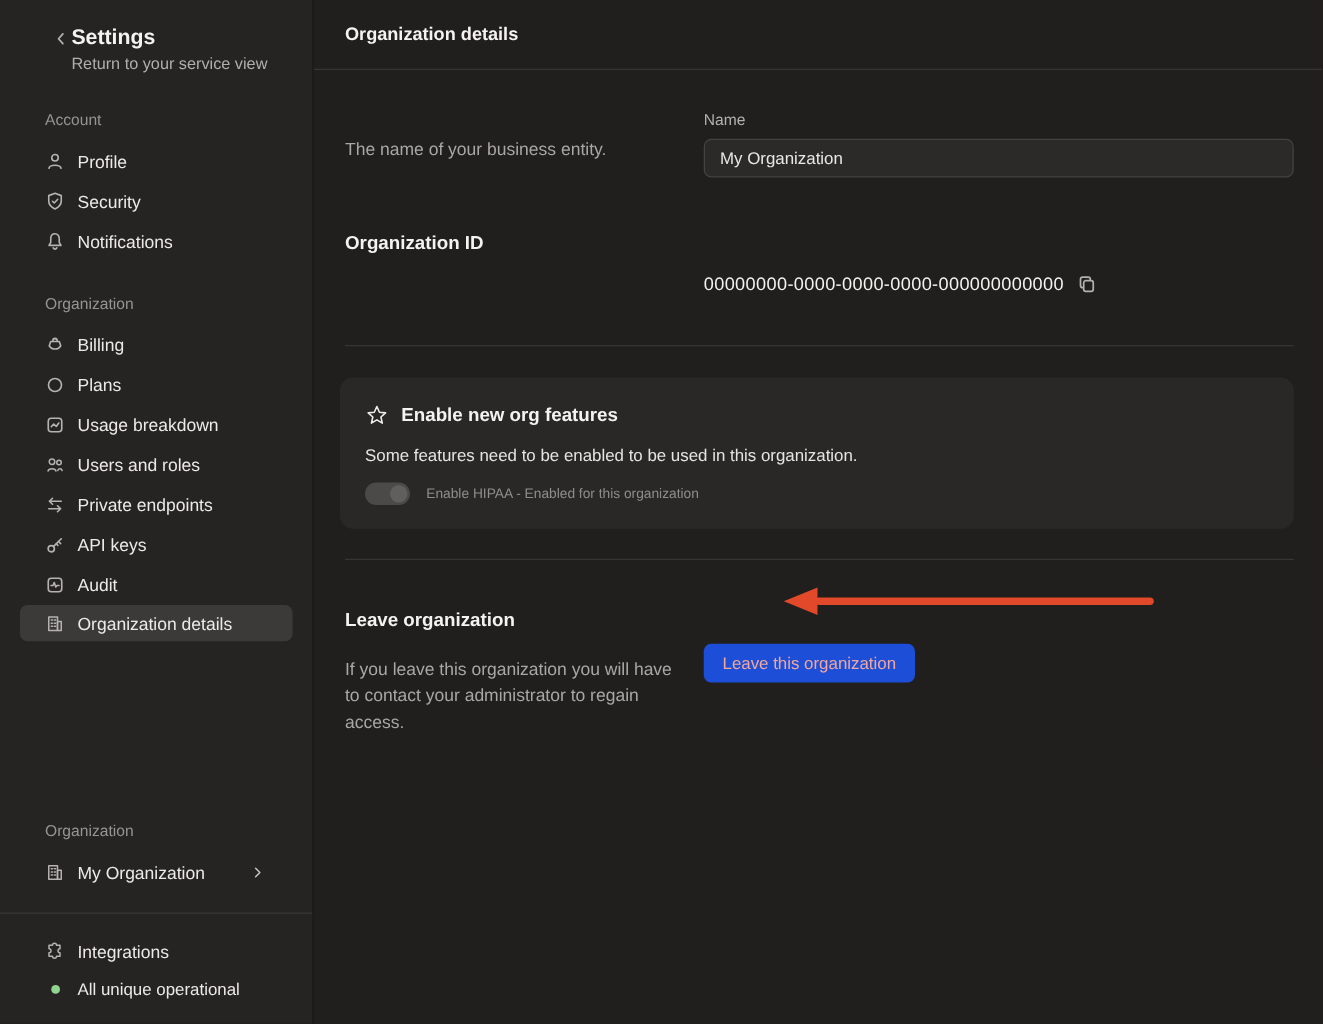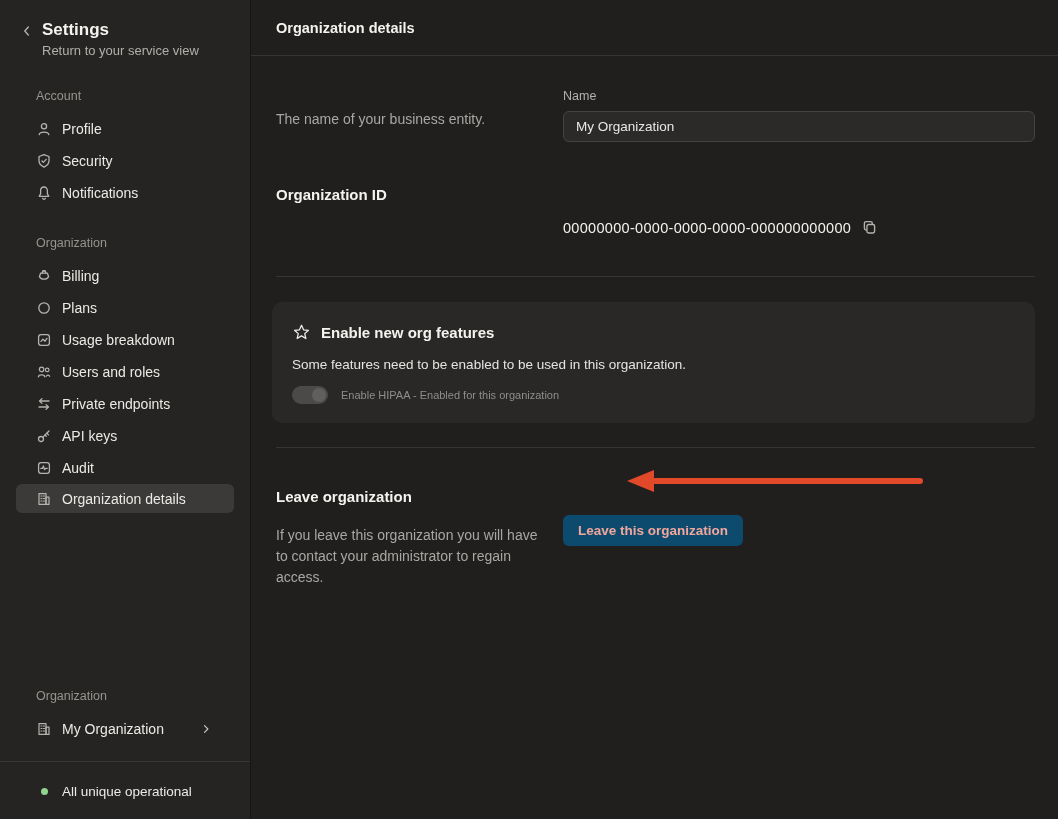--- a/index.html
+++ b/index.html
@@ -10,21 +10,21 @@
     font-family:"Liberation Sans", sans-serif;
     display:flex;
   }
 
   
   .sidebar {
     width:251px; min-width:251px; height:819px;
     background:#262422; border-right:1px solid #161514;
     display:flex; flex-direction:column;
   }
-  .side-header { padding:20px 14px 0 20px; display:flex; align-items:flex-start; gap:8px; }
+  .side-header { padding:20px 14px 0 20px; display:flex; align-items:flex-start; gap:1px;justify-content:center; }
   .back-btn {
     background:none; border:none; color:#b3b1ae; padding:4px 0 0 0; cursor:pointer;
     display:flex; align-items:center;
   }
   .side-title { font-size:17px; font-weight:700; color:#f5f3f0; line-height:20px; }
   .side-subtitle { font-size:13px; color:#b1afac; margin-top:3px; }
 
   .section-label { font-size:12.5px; color:#96948f; margin:0 0 10px 36px; }
   .label-account { margin-top:31px; }
   .label-org { margin-top:27px; }
@@ -255,20 +255,28 @@
       </span>
       <span>My Organization</span>
       <span class="chev">
         <svg width="12" height="12" viewBox="0 0 16 16" fill="none" stroke="currentColor" stroke-width="1.6" stroke-linecap="round" stroke-linejoin="round">
             <path d="M6 3.5 L10.5 8 L6 12.5"></path>
           </svg>
       </span>
     </div>
     <div class="side-divider"></div>
     <div class="side-footer">
+      <div class="footer-row">
+        <span class="ic">
+          <svg width="16" height="16" viewBox="0 0 16 16" fill="none" stroke="currentColor" stroke-width="1.2" stroke-linejoin="round">
+              <path d="M6 3.2 a1.6 1.6 0 0 1 3.2 0 H12 V6 a1.6 1.6 0 0 0 0 3.2 V12 H9.2 a1.6 1.6 0 0 1 -3.2 0 H3.2 V9.2 a1.6 1.6 0 0 0 0 -3.2 V3.2 Z"></path>
+            </svg>
+        </span>
+        <span>Integrations</span>
+      </div>
       <div class="footer-row footer-status">
         <span class="status-dot" style="background: rgb(143, 212, 143);"></span>
         <span>All unique operational</span>
       </div>
     </div>
   </div>
 </aside>
 
 <main class="main">
   <div class="topbar">
@@ -331,18 +339,18 @@
     </svg>
 
     <div class="divider-b"></div>
 
     <section class="two-col row-leave">
       <div>
         <h3 class="block-title">Leave organization</h3>
         <p class="block-desc">If you leave this organization you will have to contact your administrator to regain access.</p>
       </div>
       <div>
-        <button class="danger-btn" style="background: #0c4a6e; color: rgb(242, 167, 156); font-weight: bold;">Leave this organization</button>
+        <button class="danger-btn" style="background: #1d4ed8; color: rgb(242, 167, 156);">Leave this organization</button>
       </div>
     </section>
 
   </div>
 </main>
 
 </body></html>

